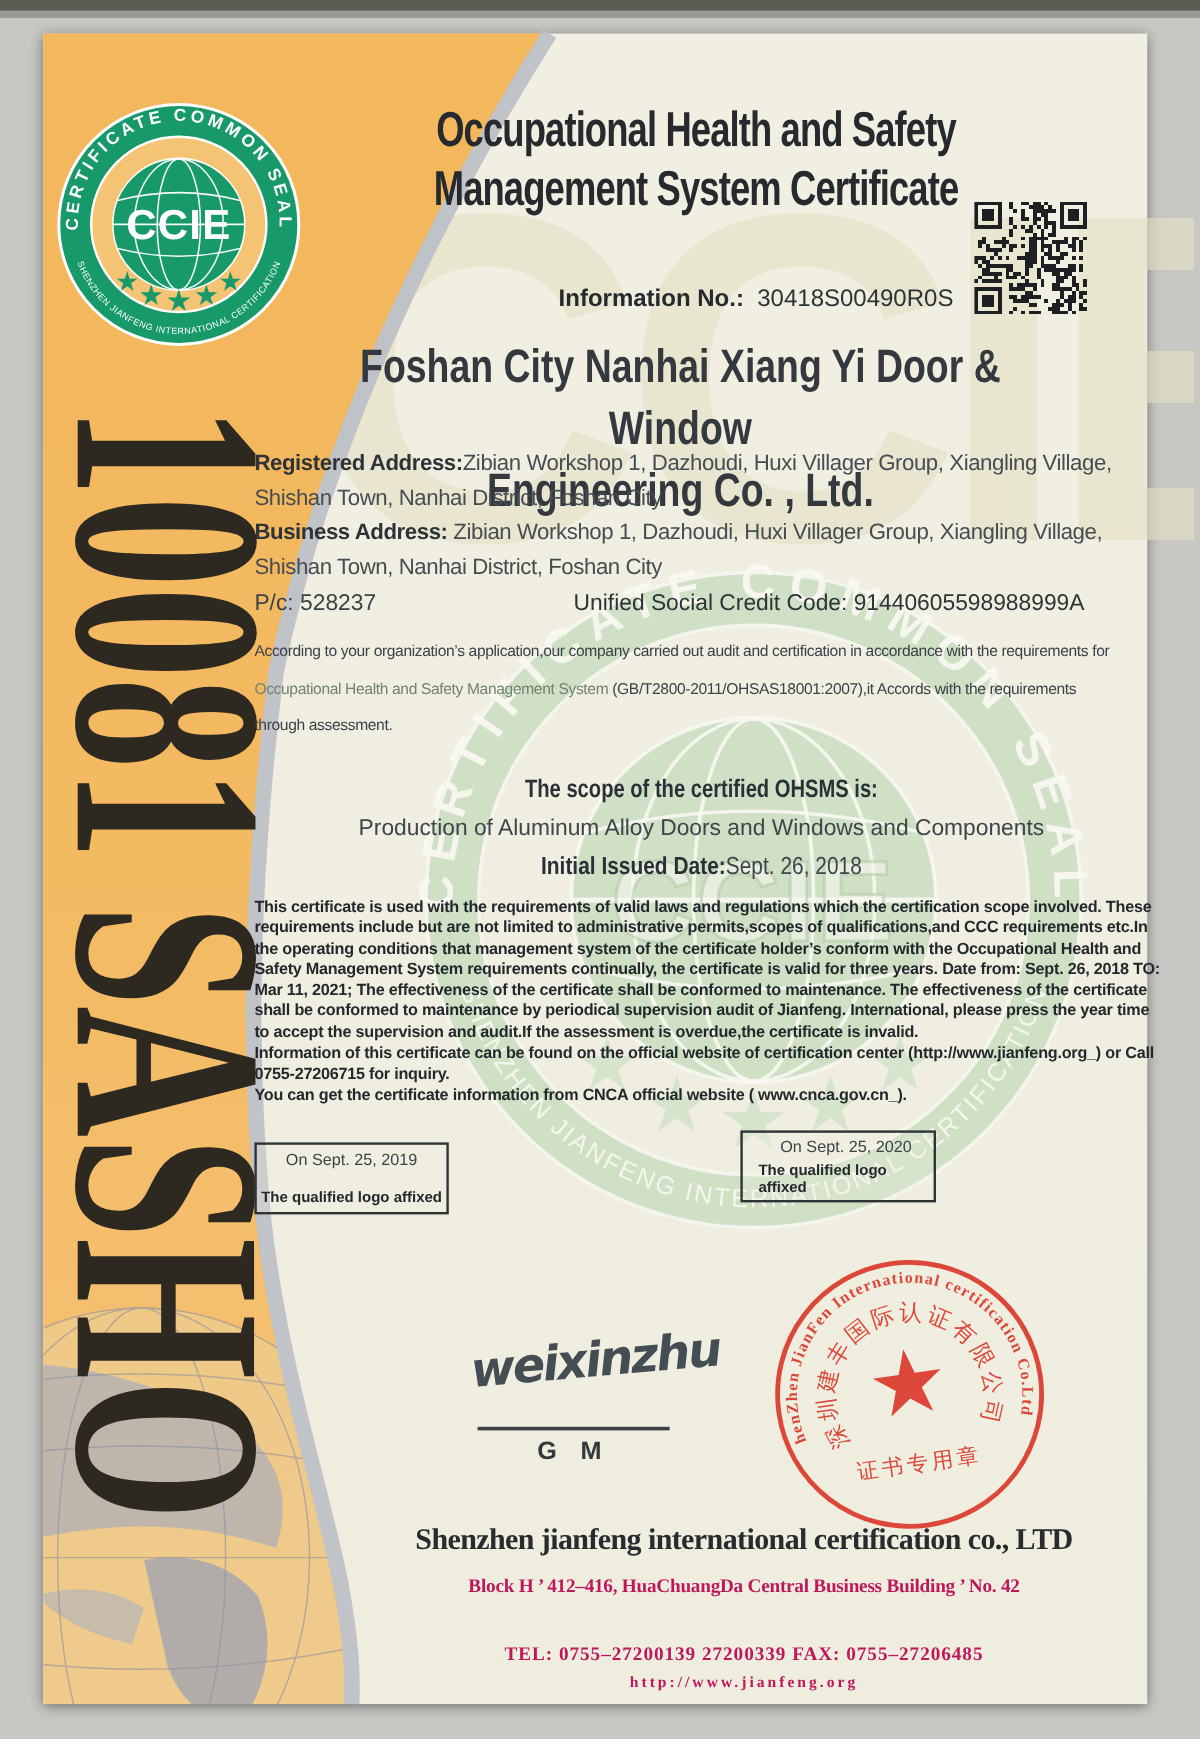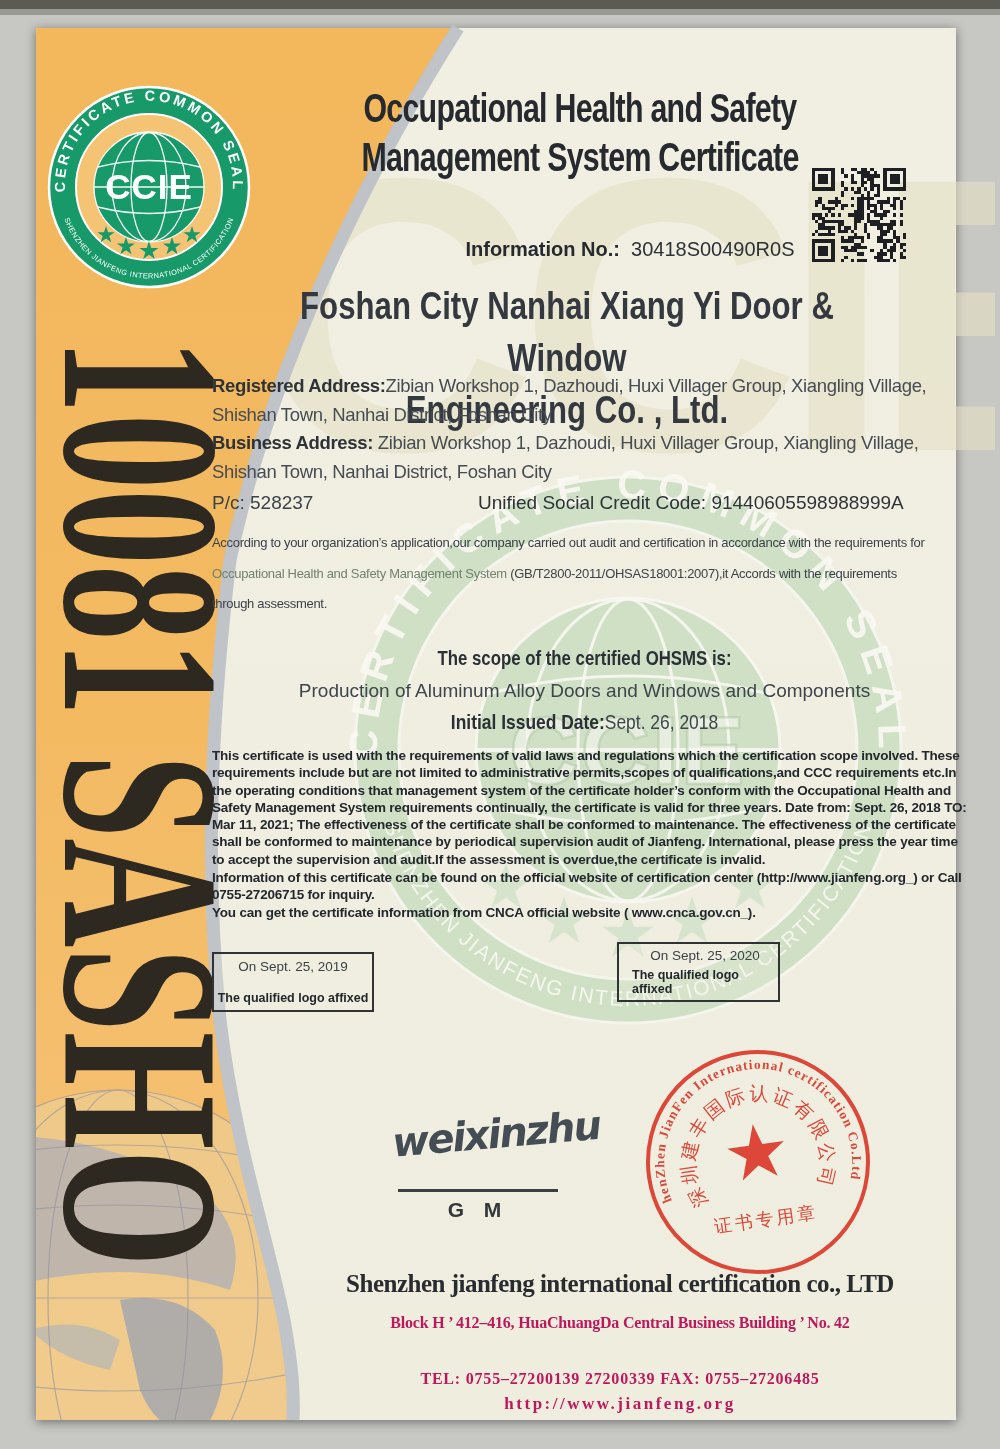--- a/index.html
+++ b/index.html
@@ -58,21 +58,21 @@
   .signame{left:392px;top:1112px;width:180px;text-align:center;color:#454d54;
            font:italic bold 40px "DejaVu Sans",sans-serif;transform:rotate(-5deg);letter-spacing:-2px;}
   .sigline{left:398px;top:1189px;width:160px;height:3px;background:#3a4046;}
   .sigtitle{left:398px;top:1198px;width:160px;text-align:center;color:#33383d;
             font:bold 21px "Liberation Sans",sans-serif;letter-spacing:7px;}
   .fcompany{left:245px;top:1270px;width:750px;text-align:center;color:#282c30;
             font:bold 25px "Liberation Serif",serif;letter-spacing:-.5px;}
   .fline{left:245px;width:750px;text-align:center;color:#be185d;
          font:bold 16px "Liberation Serif",serif;letter-spacing:-.2px;}
   .f1{top:1314px;} .f2{top:1342px;} .f3{top:1370px;letter-spacing:.8px;}
-  .f4{top:1394px;letter-spacing:2.5px;font-size:17px;}
+  .f4{top:1394px;letter-spacing:2.5px;font-size:13px;}
 </style>
 </head>
 <body>
 
 <div class="stage">
   <div class="topstrip"></div>
   <div class="topstrip2"></div>
   <div class="paper"></div>
 
   <div class="wm-cc">CCIE</div>

